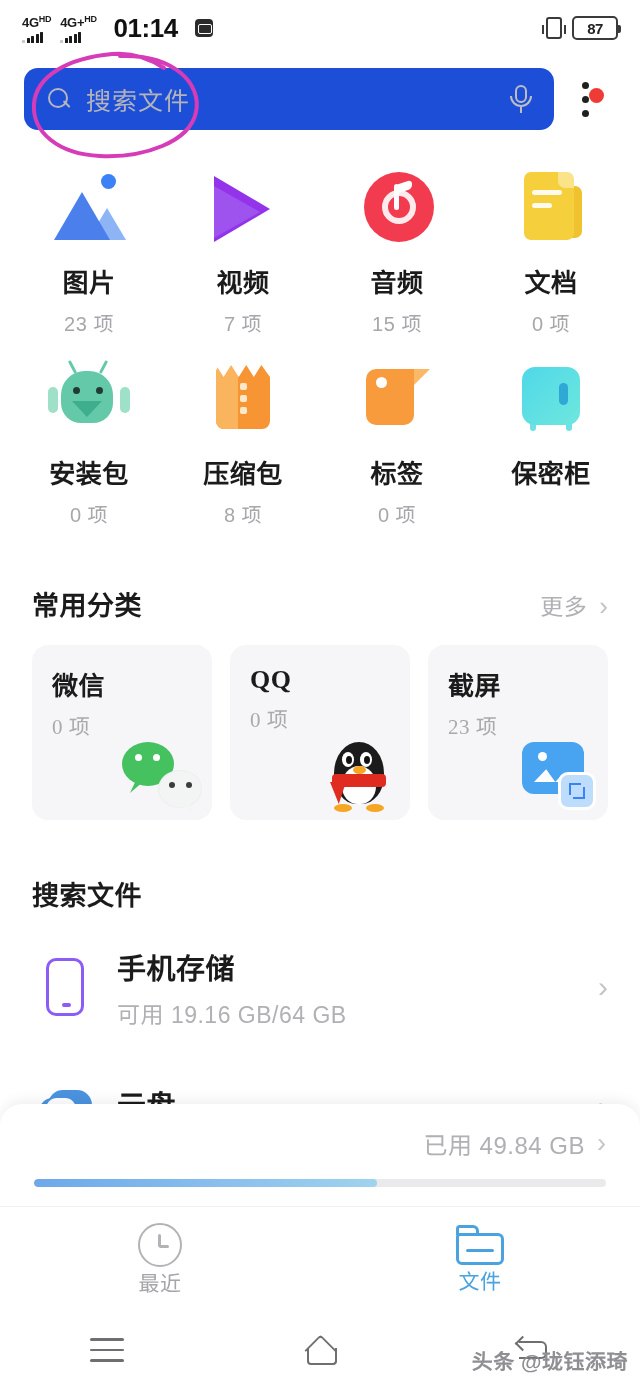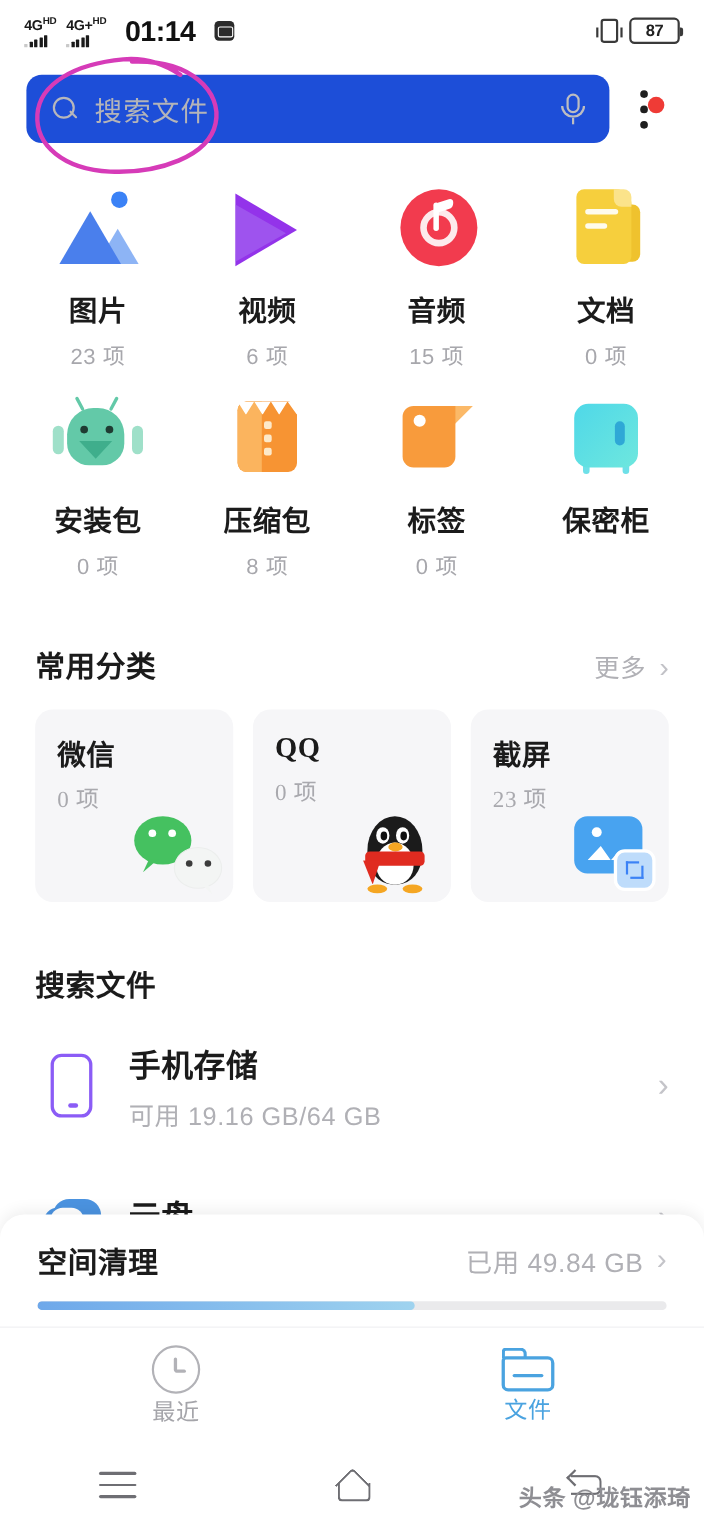--- a/index.html
+++ b/index.html
@@ -338,21 +338,21 @@
     <div class="nm">图片</div>
     <div class="ct">23 项</div>
   </div>
 
   <div class="cell">
     <div class="ic ic-vid">
       <div class="tri"></div>
         <div class="tri2"></div>
     </div>
     <div class="nm">视频</div>
-    <div class="ct">6 项</div>
+    <div class="ct">7 项</div>
   </div>
 
   <div class="cell">
     <div class="ic ic-aud">
       <div class="disc"></div>
         <div class="hole"></div>
         <div class="note"></div>
         <div class="flag"></div>
     </div>
     <div class="nm">音频</div>
@@ -499,21 +499,20 @@
   </div>
   <div class="txt">
     <div class="nm">云盘</div>
     <div class="sub"></div>
   </div>
   <div class="arr">›</div>
 </div>
 
 <div class="cleanup">
   <div class="row">
-    <div class="t">空间清理</div>
     <div class="u">已用 49.84 GB</div>
     <div class="a">›</div>
   </div>
   <div class="pbar">
     <div class="pfill" id="pfill" style="width: 60%;"></div>
   </div>
 </div>
 
 <div class="tabs">
   <div class="tab inactive">

